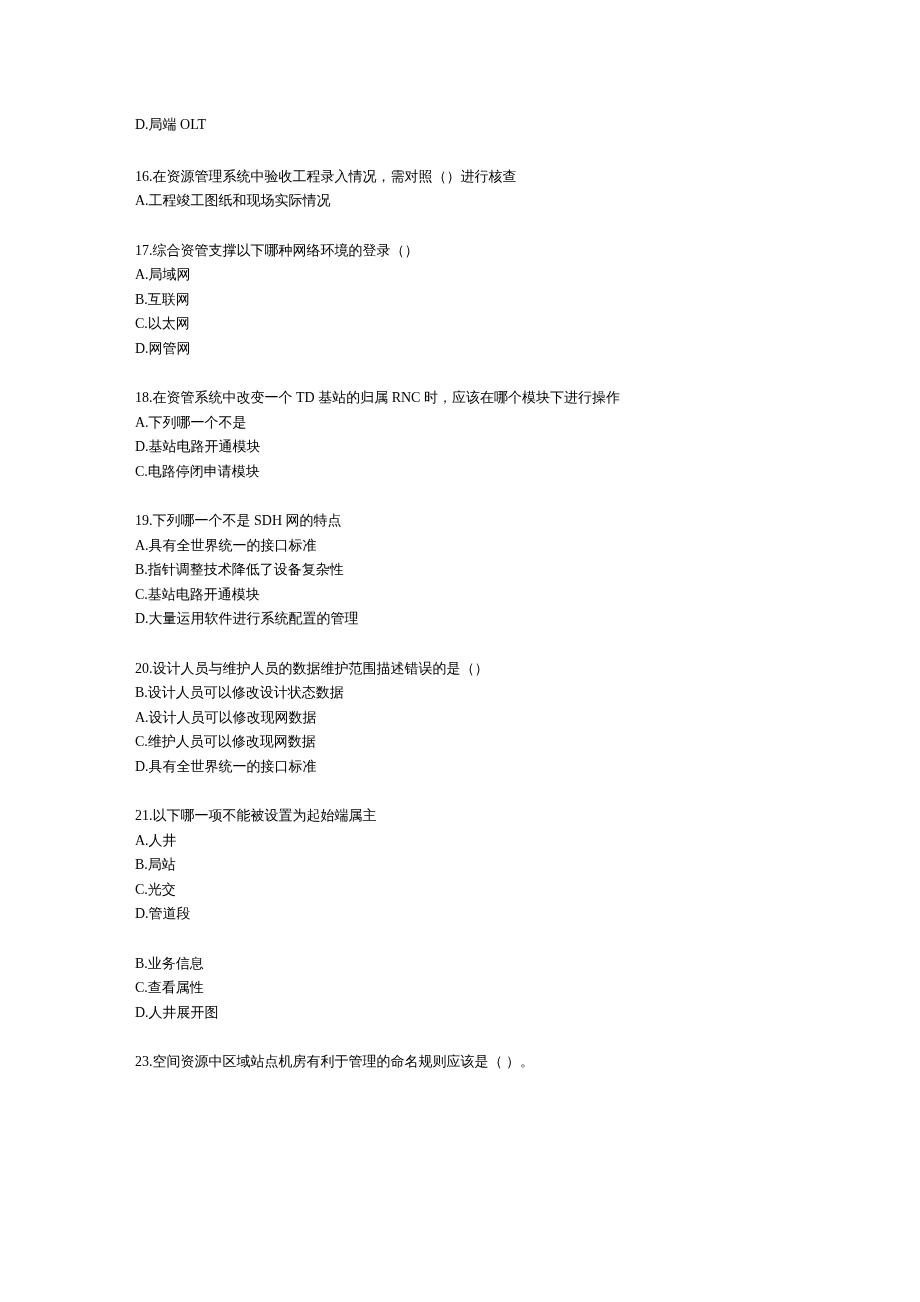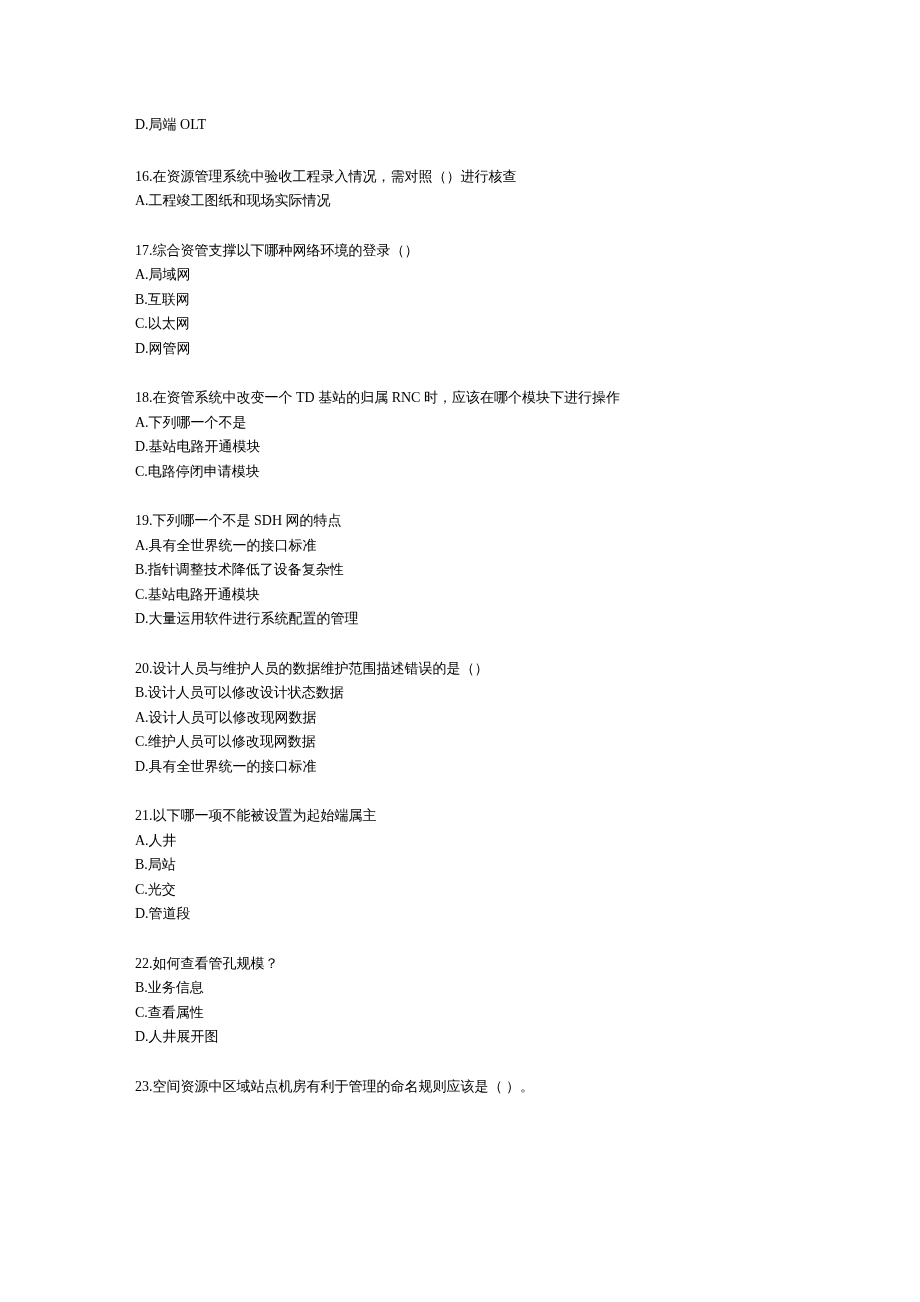--- a/index.html
+++ b/index.html
@@ -76,21 +76,20 @@
 
 <div class="question-block">
   <span class="line">21.以下哪一项不能被设置为起始端属主</span>
   <span class="line">A.人井</span>
   <span class="line">B.局站</span>
   <span class="line">C.光交</span>
   <span class="line">D.管道段</span>
 </div>
 
 <div class="question-block">
-  <span class="line">22.如何查看管孔规模？</span>
   <span class="line">B.业务信息</span>
   <span class="line">C.查看属性</span>
   <span class="line">D.人井展开图</span>
 </div>
 
 <div class="question-block last-line">
   <span class="line">23.空间资源中区域站点机房有利于管理的命名规则应该是（ ）。</span>
 </div>
 
 </body></html>

